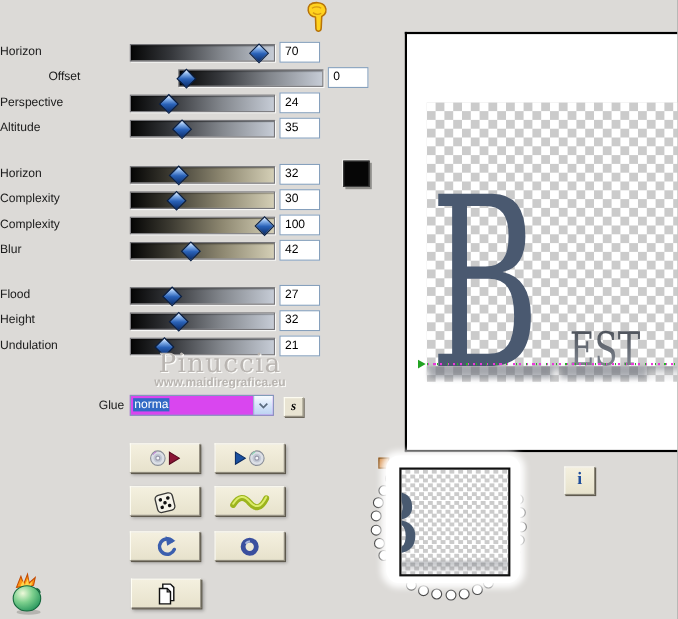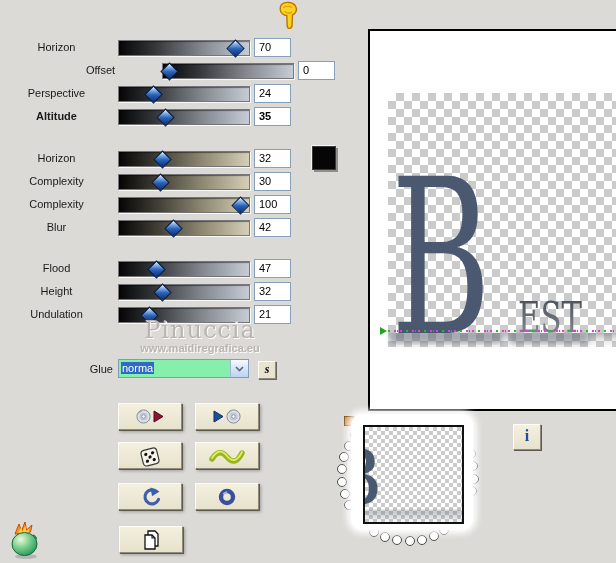--- a/index.html
+++ b/index.html
@@ -6,42 +6,42 @@
   #stage{position:relative;width:616px;height:563px;background:#dcdad7;overflow:hidden;
          font-family:"Liberation Sans",sans-serif;-webkit-font-smoothing:none;}
   
   #titlebar{position:absolute;left:0;top:0;width:616px;height:28px;
     background:linear-gradient(180deg,#3d8bf5 0%,#1464e6 10%,#0a52d6 45%,#0340b8 86%,#0d55d8 100%);}
   #title-text{position:absolute;left:7px;top:5px;color:#fff;font-weight:bold;font-size:14px;
     text-shadow:1px 1px 1px #0236a0;letter-spacing:.3px;}
   #hand-icon{position:absolute;left:274px;top:1px;z-index:12;}
   
   .srow{position:absolute;left:0;width:300px;height:14px;}
-  .slabel{position:absolute;left:0;top:1px;width:113px;text-align:center;font-size:11px;color:#1a1a1a;}
+  .slabel{position:absolute;left:0;top:1px;width:113px;text-align:left;font-size:11px;color:#1a1a1a;}
   .strack{position:absolute;left:118px;top:0;width:130px;height:14px;border:1px solid #76767a;
     box-shadow:1px 1px 0 rgba(255,255,255,.8), inset 1px 1px 1px rgba(0,0,0,.45);}
   .g1 .strack,.g3 .strack{background:linear-gradient(90deg,#050505,#35373b 28%,#84888e 64%,#c6ccd6 100%);}
   .g2 .strack{background:linear-gradient(90deg,#050505,#3d3b32 28%,#8e8871 64%,#d4cfb6 100%);}
   .sthumb{position:absolute;top:1px;width:11px;height:11px;transform:rotate(45deg);
     background:linear-gradient(135deg,#f0f6ff 0%,#8ab4ec 22%,#2a62b8 52%,#0b2c68 100%);
     border:1px solid #081f46;}
   .sval{position:absolute;left:254px;top:-2px;width:31px;height:14px;background:#fff;
     border:1px solid #86a0bc;font-size:11px;padding:2px 0 1px 4px;color:#000;}
   
   #color-well{position:absolute;left:312px;top:146px;width:22px;height:22px;background:#060606;
     border:1px solid #3a3a3a;box-shadow:-1px -1px 0 #f4f4f2,2px 2px 0 rgba(110,110,106,.7);}
   
   #wm-name{position:absolute;left:110px;top:316px;width:180px;text-align:center;
     font-family:"DejaVu Serif",serif;font-size:24px;color:#b9b5b1;letter-spacing:1px;
     text-shadow:1px 1px 0 #fdfdfb;}
   #wm-site{position:absolute;left:95px;top:342px;width:210px;text-align:center;
     font-size:11px;font-weight:bold;color:#b9b5b1;text-shadow:1px 1px 0 #fdfdfb;}
   
   #glue-label{position:absolute;left:0;top:363px;width:113px;text-align:right;font-size:11px;color:#1a1a1a;}
-  #glue-combo{position:absolute;left:118px;top:359px;width:131px;height:19px;background:#86efac;
+  #glue-combo{position:absolute;left:118px;top:359px;width:131px;height:19px;background:#d946ef;
     border:1px solid #7f9db9;display:flex;box-sizing:border-box;}
   #glue-text{flex:1;font-size:11px;padding:2px 0 0 2px;white-space:nowrap;overflow:hidden;}
   #glue-text span{background:#316ac5;color:#fff;padding:0 1px;}
   #glue-drop{width:17px;border-left:1px solid #9db9d4;
     background:linear-gradient(180deg,#f7fbff,#d9e7fa 45%,#bcd3f2);
     display:flex;align-items:center;justify-content:center;cursor:pointer;}
   #style-btn{position:absolute;left:258px;top:361px;width:16px;height:16px;background:#e9e4d2;
     border:1px solid #8e897a;border-top-color:#fffef4;border-left-color:#fffef4;
     box-shadow:1px 1px 0 #6b665a;font-family:"Liberation Serif",serif;font-style:italic;
     font-weight:bold;font-size:12px;text-align:center;line-height:15px;cursor:pointer;}
@@ -113,21 +113,21 @@
         </div>
         <div class="sval">0</div>
       </div>
       <div class="srow g1" style="top: 86px;">
         <div class="slabel">Perspective</div>
         <div class="strack">
           <div class="sthumb" style="left:28px"></div>
         </div>
         <div class="sval">24</div>
       </div>
-      <div class="srow g1" style="top: 109px; font-weight: bold;">
+      <div class="srow g1" style="top: 109px;">
         <div class="slabel">Altitude</div>
         <div class="strack">
           <div class="sthumb" style="left:40px"></div>
         </div>
         <div class="sval">35</div>
       </div>
       <div class="srow g2" style="top: 151px;">
         <div class="slabel">Horizon</div>
         <div class="strack">
           <div class="sthumb" style="left:37px"></div>
@@ -153,21 +153,21 @@
         <div class="strack">
           <div class="sthumb" style="left:48px"></div>
         </div>
         <div class="sval">42</div>
       </div>
       <div class="srow g3" style="top: 261px;">
         <div class="slabel">Flood</div>
         <div class="strack">
           <div class="sthumb" style="left:31px"></div>
         </div>
-        <div class="sval">47</div>
+        <div class="sval">27</div>
       </div>
       <div class="srow g3" style="top: 284px;">
         <div class="slabel">Height</div>
         <div class="strack">
           <div class="sthumb" style="left:37px"></div>
         </div>
         <div class="sval">32</div>
       </div>
       <div class="srow g3" style="top: 307px;">
         <div class="slabel">Undulation</div>

